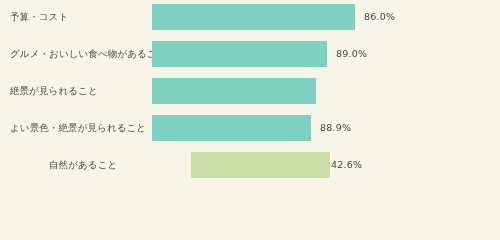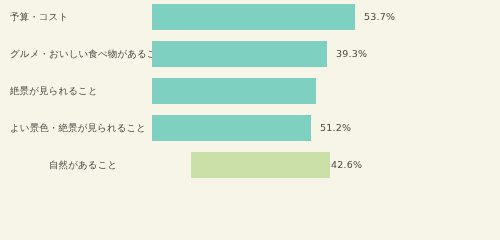--- a/index.html
+++ b/index.html
@@ -70,44 +70,44 @@
 </style>
 </head>
 <body>
 
 <div class="chart">
 
   <div class="row" style="top:4px;">
     <div class="cat-label">予算・コスト</div>
     <div class="bar-track">
       <div class="bar" style="width:203px;"></div>
-      <div class="value-label" style="left:212px;">53.7%</div>
+      <div class="value-label" style="left:212px;">86.0%</div>
     </div>
   </div>
 
   <div class="row" style="top:41px;">
     <div class="cat-label">グルメ・おいしい食べ物があること</div>
     <div class="bar-track">
       <div class="bar" style="width:175px;"></div>
-      <div class="value-label" style="left:184px;">39.3%</div>
+      <div class="value-label" style="left:184px;">89.0%</div>
     </div>
   </div>
 
   <div class="row" style="top:78px;">
     <div class="cat-label">絶景が見られること</div>
     <div class="bar-track">
       <div class="bar" style="width:164px;"></div>
     </div>
   </div>
 
   <div class="row" style="top:115px;">
     <div class="cat-label">よい景色・絶景が見られること</div>
     <div class="bar-track">
       <div class="bar" style="width:159px;"></div>
-      <div class="value-label" style="left:168px;">51.2%</div>
+      <div class="value-label" style="left:168px;">88.9%</div>
     </div>
   </div>
 
   <div class="row" style="top:152px;margin-left:39px;">
     <div class="cat-label">自然があること</div>
     <div class="bar-track">
       <div class="bar alt" style="width:139px;"></div>
       <div class="value-label" style="left:140px;">42.6%</div>
     </div>
   </div>

